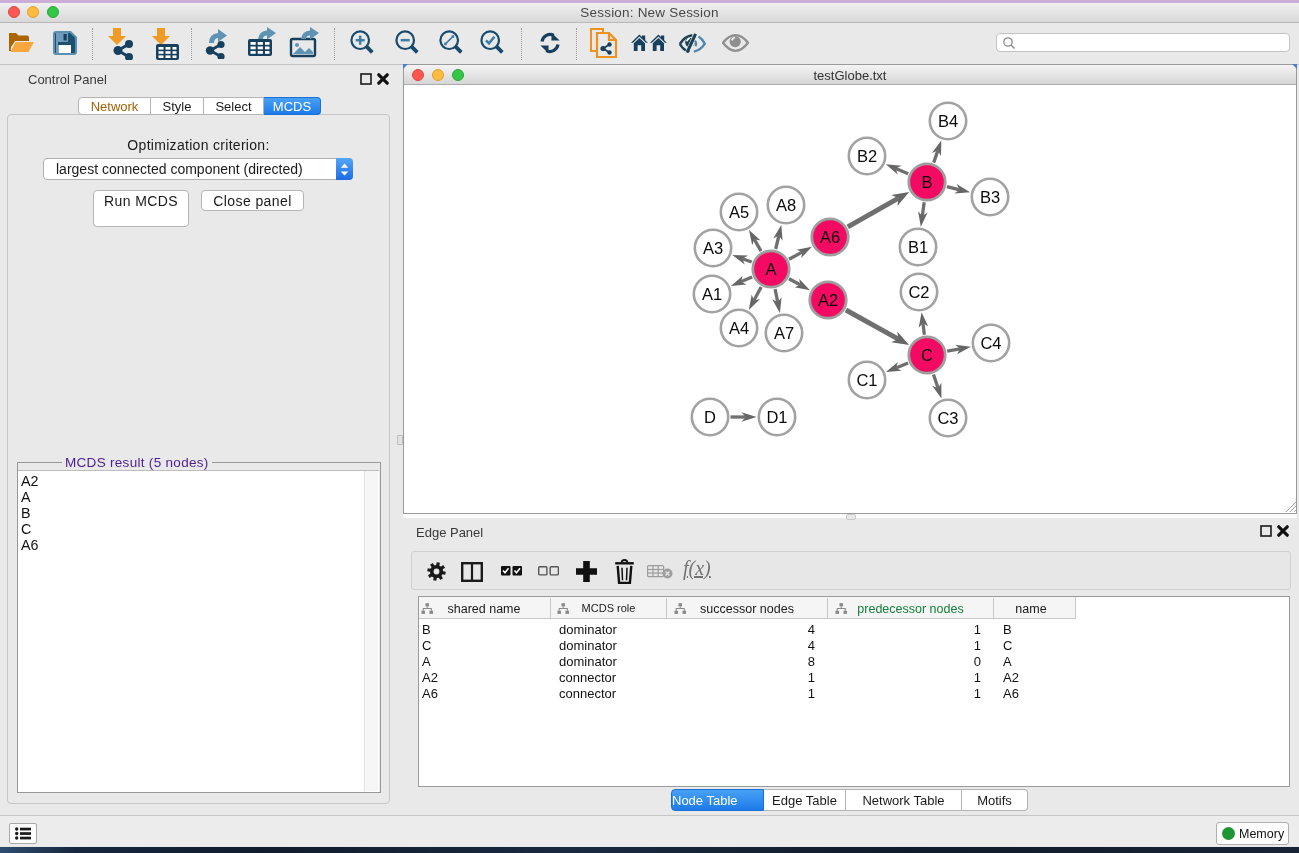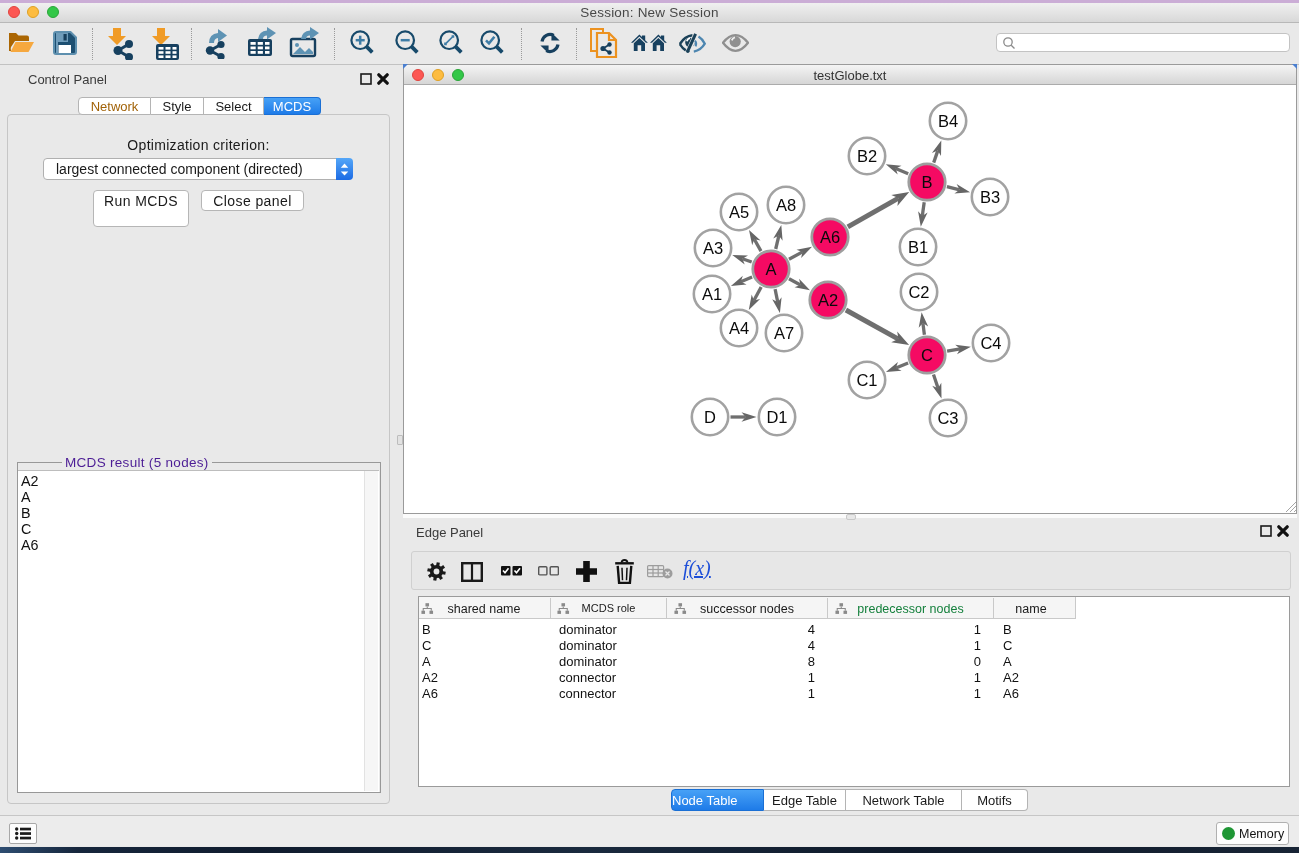--- a/index.html
+++ b/index.html
@@ -366,21 +366,21 @@
 <g stroke="#9d9d9d" fill="none" stroke-width="1.2">
 <rect x="0.6" y="0.6" width="16" height="11" rx="1"></rect>
 <line x1="0.6" y1="4.5" x2="16.6" y2="4.5"></line>
       <line x1="0.6" y1="8" x2="16.6" y2="8"></line>
 <line x1="6" y1="0.6" x2="6" y2="11.6"></line>
       <line x1="11.2" y1="0.6" x2="11.2" y2="11.6"></line>
 </g>
 <circle cx="20.5" cy="8.5" r="5" fill="#9d9d9d"></circle>
 <path d="M18.5 6.5 L22.5 10.5 M22.5 6.5 L18.5 10.5" stroke="#e7e7e7" stroke-width="1.3"></path>
 </svg>
-<div class="abs" style="left:683px;top:557px;width:40px;font-family:'Liberation Serif',serif;font-style:italic;font-size:20px;color:#1d4ed8;text-decoration:underline;">f(x)</div>
+<div class="abs" style="left:683px;top:557px;width:40px;font-family:'Liberation Serif',serif;font-style:italic;font-size:20px;color:#737373;text-decoration:underline;">f(x)</div>
 
 <div class="abs" style="left:418px;top:596px;width:872px;height:191px;background:#fff;border:1px solid #9a9a9a;"></div>
 <div class="abs" style="left:419px;top:597px;width:657px;height:22px;background:#f5f5f5;border-right:1px solid #c9c9c9;border-bottom:1px solid #c9c9c9;"></div>
 <div class="abs" style="left:550px;top:598px;width:1px;height:20px;background:#c9c9c9;"></div>
 <div class="abs" style="left:666px;top:598px;width:1px;height:20px;background:#c9c9c9;"></div>
 <div class="abs" style="left:827px;top:598px;width:1px;height:20px;background:#c9c9c9;"></div>
 <div class="abs" style="left:993px;top:598px;width:1px;height:20px;background:#c9c9c9;"></div>
 <svg class="abs" style="left:421px;top:602.5px;" width="12.5" height="12" viewBox="0 0 14 13">
     <g fill="#8a8a8a">
       <rect x="5" y="0" width="4" height="3.6"></rect>

